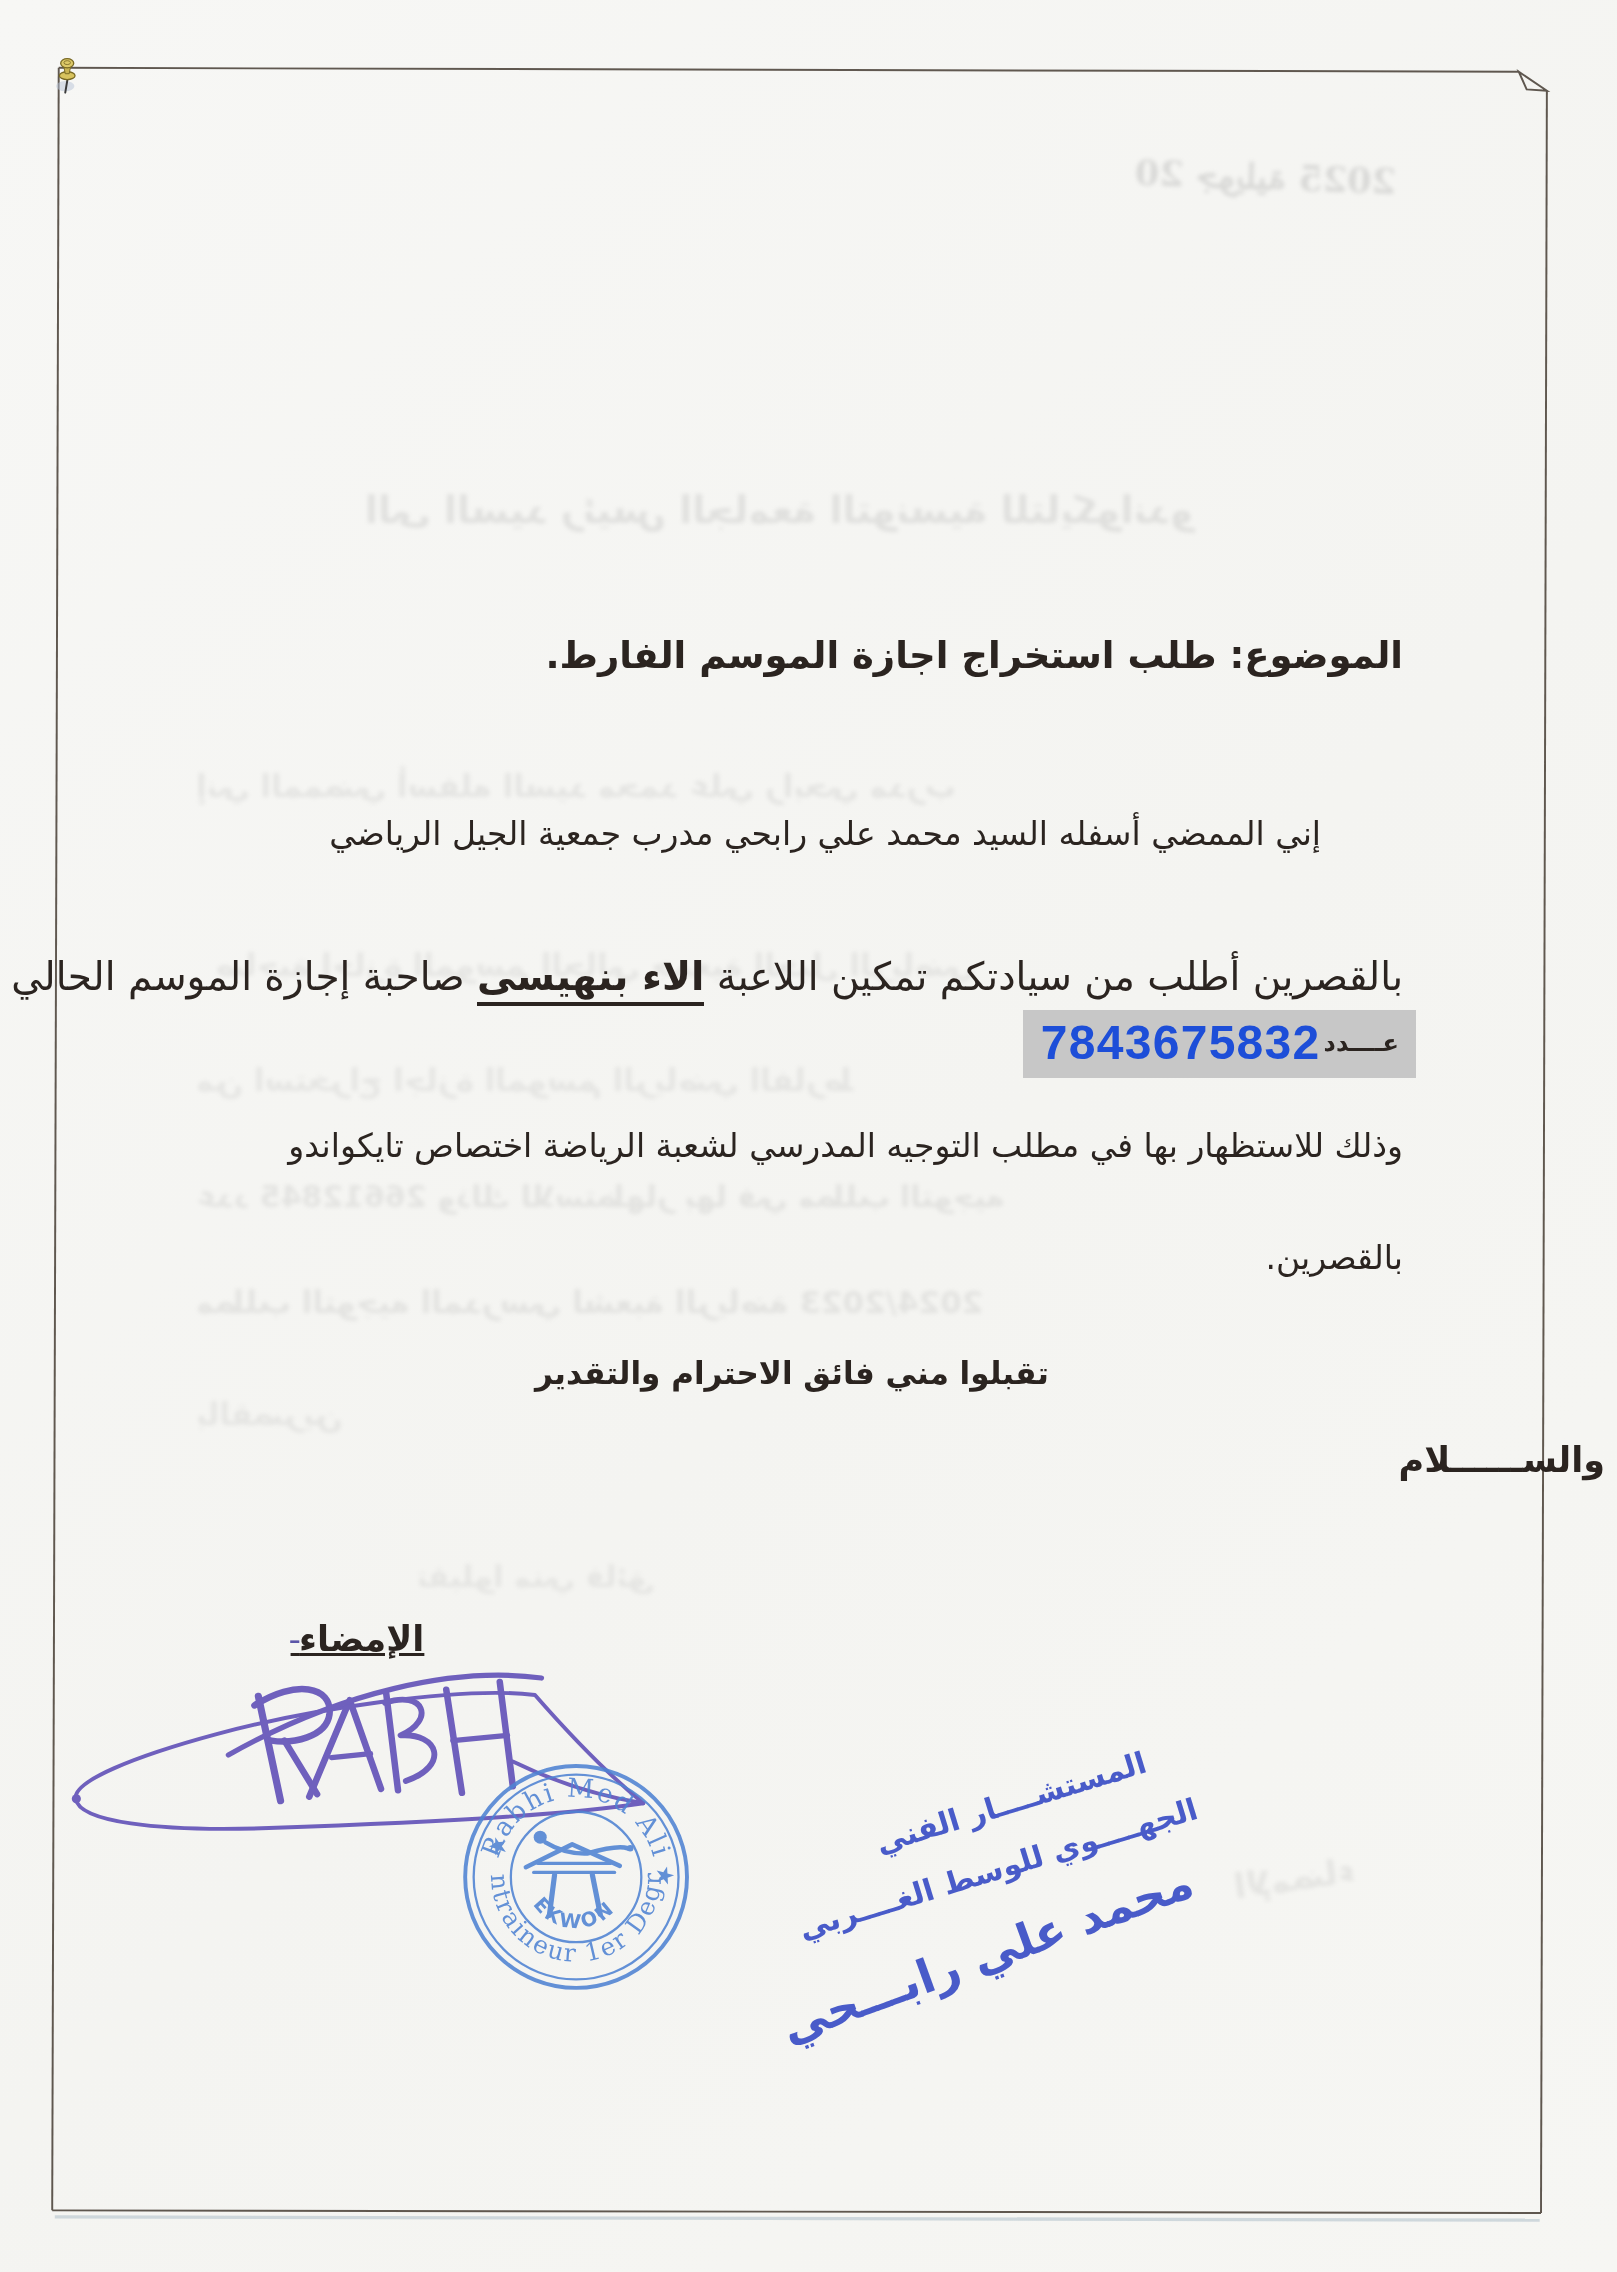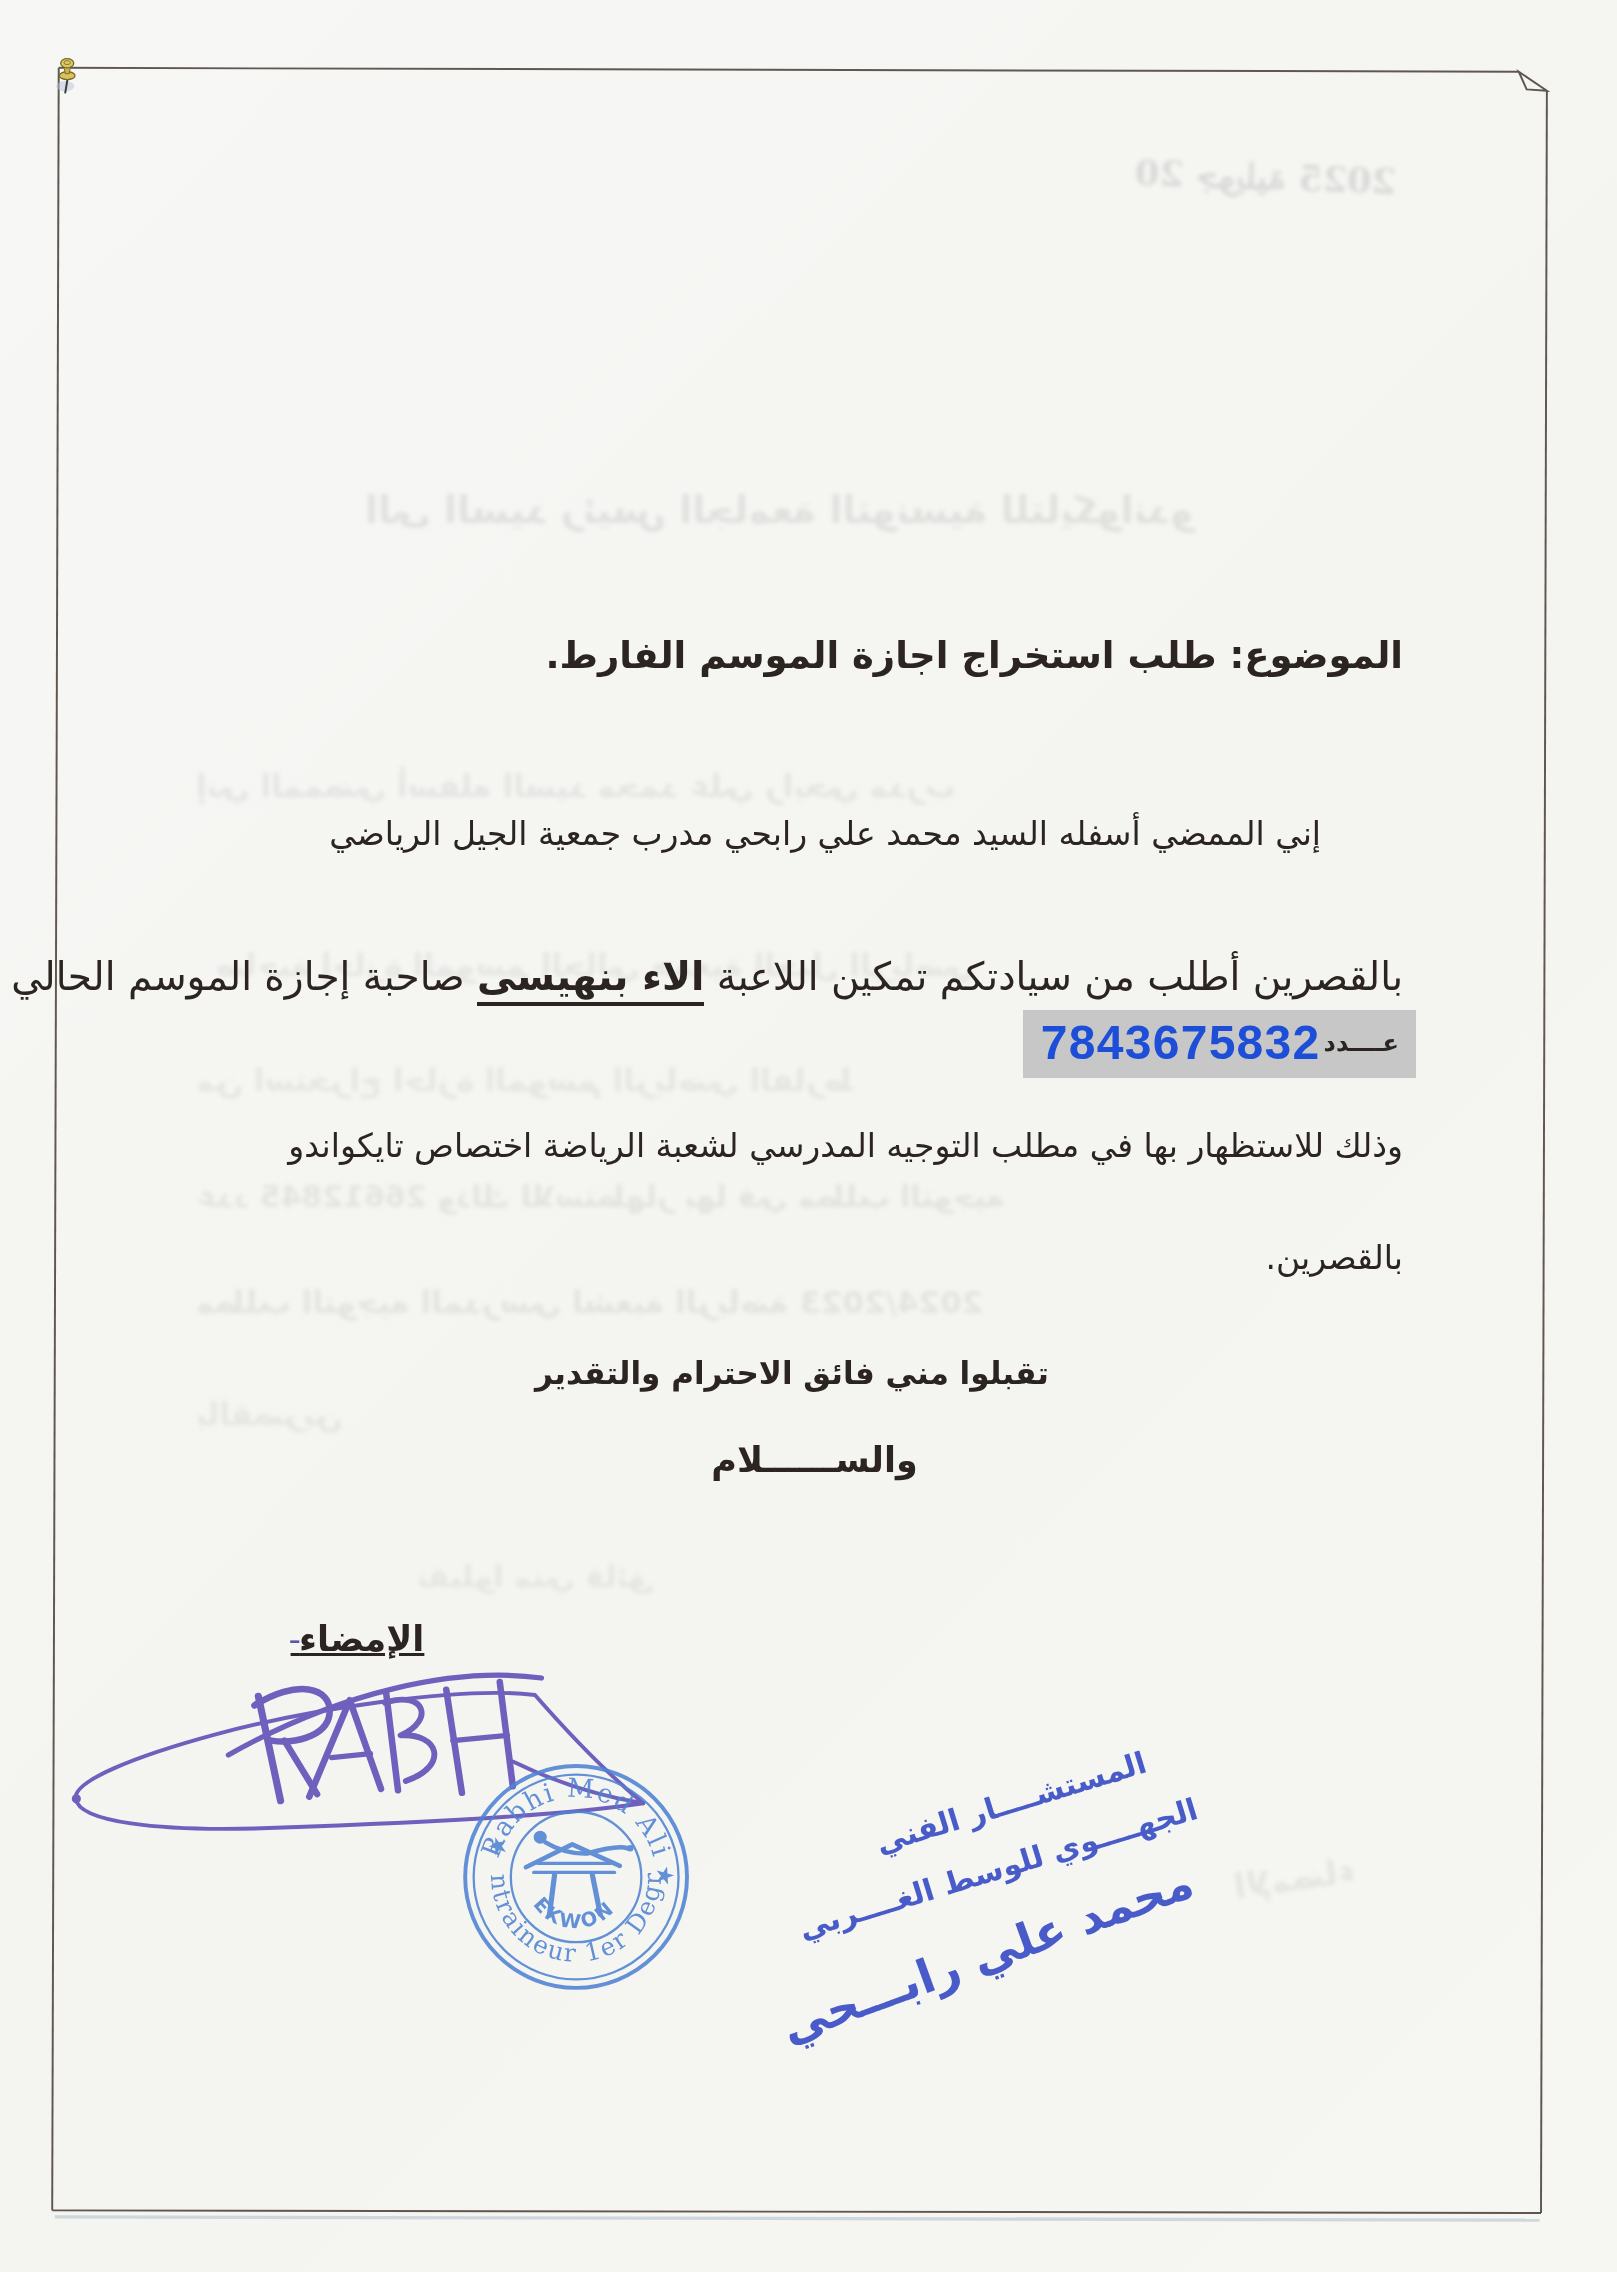--- a/index.html
+++ b/index.html
@@ -25,21 +25,21 @@
     padding:5.2px 17px 7.8px 18px;margin-left:9px;
   }
   .numblock .count-label{font-size:24px;font-weight:bold;margin-left:3px;}
   .numblock .license-no{
     direction:ltr;font-family:"Liberation Sans",sans-serif;
     font-size:48px;font-weight:600;letter-spacing:1.3px;color:#1d4ed8;
   }
   .l4{top:1126px;right:215px;font-size:33px;}
   .l5{top:1238px;right:215px;font-size:33px;}
   .c1{top:1355px;left:0;width:1520px;text-align:center;font-size:31px;font-weight:bold;padding-left:32px;}
-  .c2{top:1440px;left:12px;width:1605px;text-align:center;font-size:35px;font-weight:bold;}
+  .c2{top:1440px;left:0;width:1605px;font-size:35px;font-weight:bold;}
   .sig-row{top:1616px;left:271px;direction:ltr;font-size:35px;font-weight:bold;text-decoration:underline;}
   .sig-dash{margin-left:19.6px;font-weight:normal;color:#5b55a8;font-size:29px;vertical-align:7.8px;}
   .adv{position:absolute;z-index:3;direction:rtl;white-space:nowrap;text-align:center;
        color:#3b4fc6;font-weight:bold;opacity:.92;}
   .adv1{left:884px;top:1783px;width:267px;font-size:30px;transform:rotate(-17deg);}
   .adv2{left:858px;top:1841px;width:346px;font-size:30px;transform:rotate(-17deg);}
   .adv3{left:868px;top:1910px;width:333px;font-size:46px;transform:rotate(-20deg);}
   .bleed{
     position:absolute;z-index:2;direction:rtl;white-space:nowrap;
     color:#8f8f8f;filter:blur(2px);font-weight:bold;

